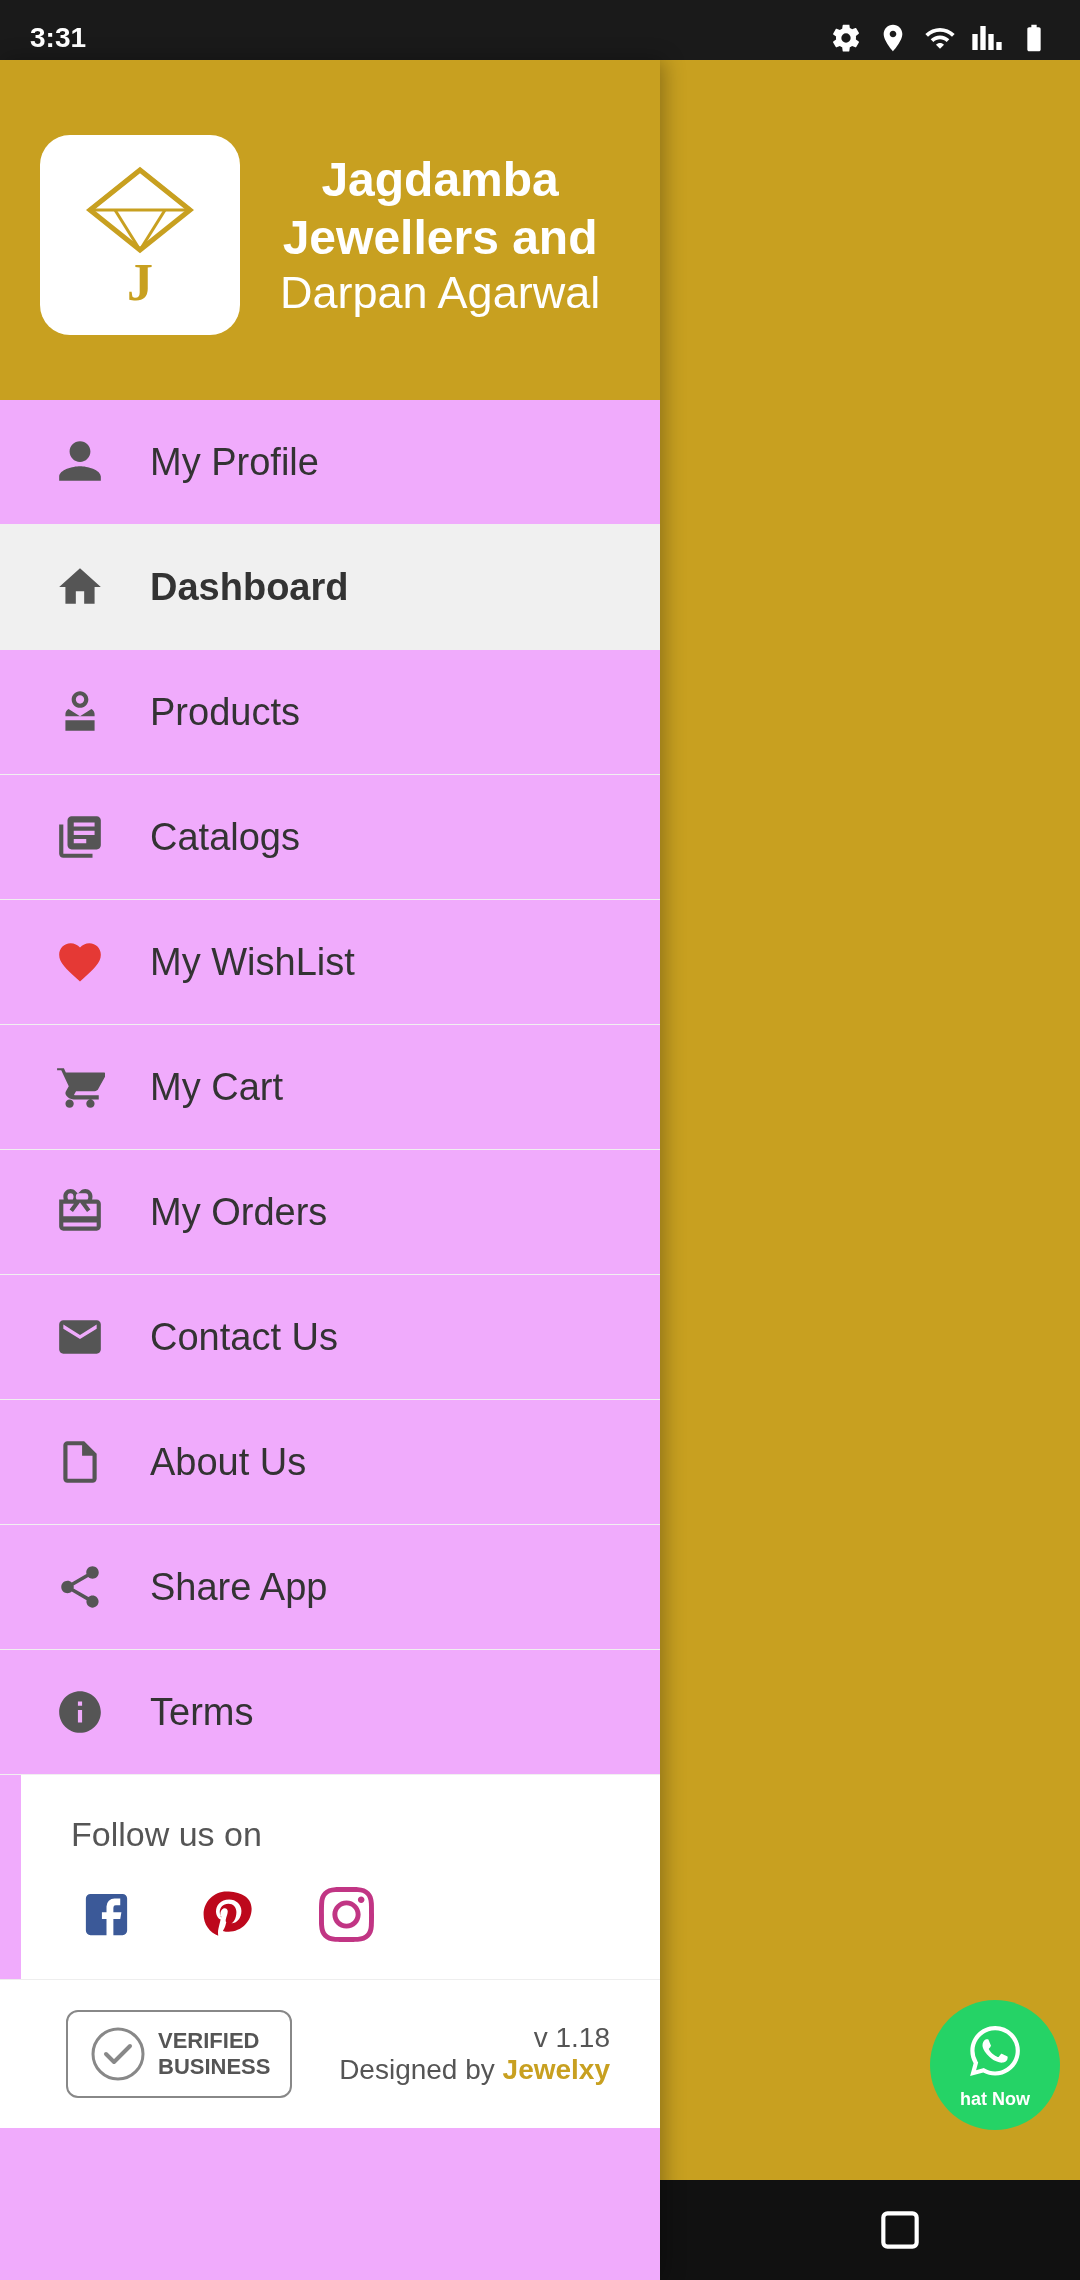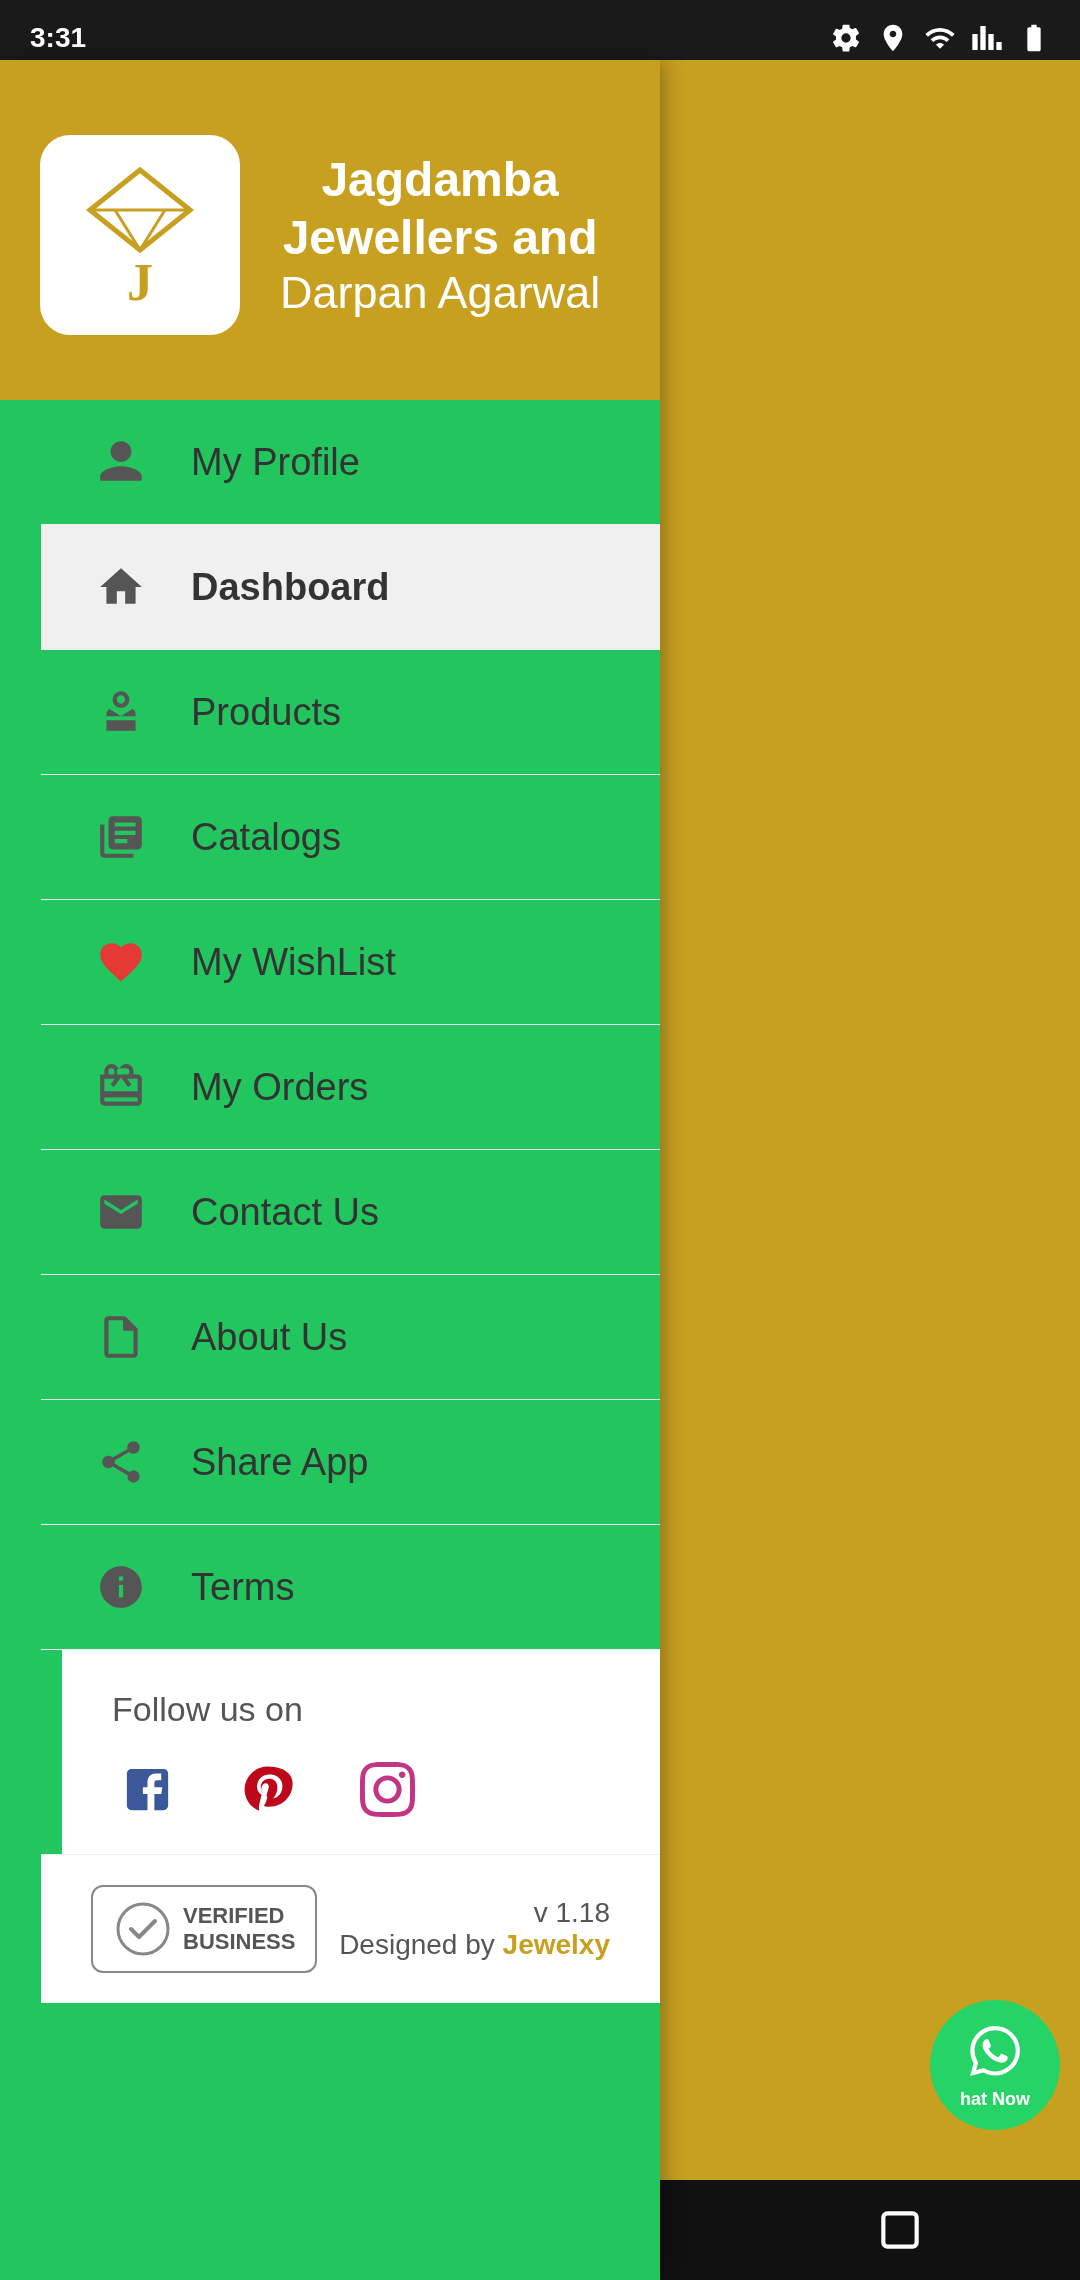--- a/index.html
+++ b/index.html
@@ -113,24 +113,23 @@
     }
 
     .user-name {
       font-size: 45px;
       font-weight: normal;
     }
 
     
     .menu-list {
       flex: 1;
-      background: #22c55e;
+      background: #f0abfc;
       display: flex;
       flex-direction: column;
-      padding-left: 41px;
     }
 
     .menu-item {
       display: flex;
       align-items: center;
       padding: 32px 50px;
       border-bottom: 1px solid #f0f0f0;
       cursor: pointer;
       min-height: 110px;
     }
@@ -202,20 +201,21 @@
       border-top: 1px solid #eee;
     }
 
     .verified-badge {
       display: flex;
       align-items: center;
       gap: 10px;
       border: 2px solid #888;
       border-radius: 12px;
       padding: 12px 20px;
+      margin-left: 16px;
     }
 
     .verified-icon {
       width: 60px;
       height: 60px;
     }
 
     .verified-text {
       font-size: 22px;
       font-weight: bold;
@@ -385,20 +385,28 @@
 
     <div class="menu-item">
       <div class="menu-icon">
         <svg viewBox="0 0 24 24" fill="#e53935">
             <path d="M12 21.35l-1.45-1.32C5.4 15.36 2 12.28 2 8.5 2 5.42 4.42 3 7.5 3c1.74 0 3.41.81 4.5 2.09C13.09 3.81 14.76 3 16.5 3 19.58 3 22 5.42 22 8.5c0 3.78-3.4 6.86-8.55 11.54L12 21.35z"></path>
           </svg>
       </div>
       <span class="menu-label">My WishList</span>
     </div>
 
+    <div class="menu-item">
+      <div class="menu-icon">
+        <svg viewBox="0 0 24 24" fill="#555">
+            <path d="M7 18c-1.1 0-1.99.9-1.99 2S5.9 22 7 22s2-.9 2-2-.9-2-2-2zM1 2v2h2l3.6 7.59-1.35 2.45c-.16.28-.25.61-.25.96C5 16.1 6.9 18 9 18h12v-2H9.42c-.14 0-.25-.11-.25-.25l.03-.12.9-1.63H19c.75 0 1.41-.41 1.75-1.03l3.58-6.49A1 1 0 0023.43 5H5.21l-.94-2H1zm16 16c-1.1 0-1.99.9-1.99 2s.89 2 1.99 2 2-.9 2-2-.9-2-2-2z"></path>
+          </svg>
+      </div>
+      <span class="menu-label">My Cart</span>
+    </div>
 
     <div class="menu-item">
       <div class="menu-icon">
         <svg viewBox="0 0 24 24" fill="#555">
             <path d="M20 6h-2.18c.07-.44.18-.86.18-1.3C18 2.55 16.46 1 14.55 1c-1.01 0-1.76.37-2.55 1.15L11 3.15l-1-.99C9.21 1.37 8.46 1 7.45 1 5.54 1 4 2.55 4 4.7c0 .44.11.86.18 1.3H2v13c0 1.1.9 2 2 2h16c1.1 0 2-.9 2-2V8c0-1.1-.9-2-2-2zM14.55 3c.93 0 1.45.51 1.45 1.7 0 .55-.15 1.05-.4 1.3H10.4c-.25-.25-.4-.75-.4-1.3C10 3.51 10.52 3 11.45 3h3.1zm-7.1 0c.93 0 1.45.49 1.45 1.7 0 .55-.15 1.05-.4 1.3H6.4c-.25-.25-.4-.75-.4-1.3C6 3.51 6.52 3 7.45 3zM20 19H4v-2h16v2zm0-5H4V8h5.08L7 10.83 8.62 12 11 8.76l1-1.36 1 1.36L15.38 12 17 10.83 14.92 8H20v6z"></path>
           </svg>
       </div>
       <span class="menu-label">My Orders</span>
     </div>
 

